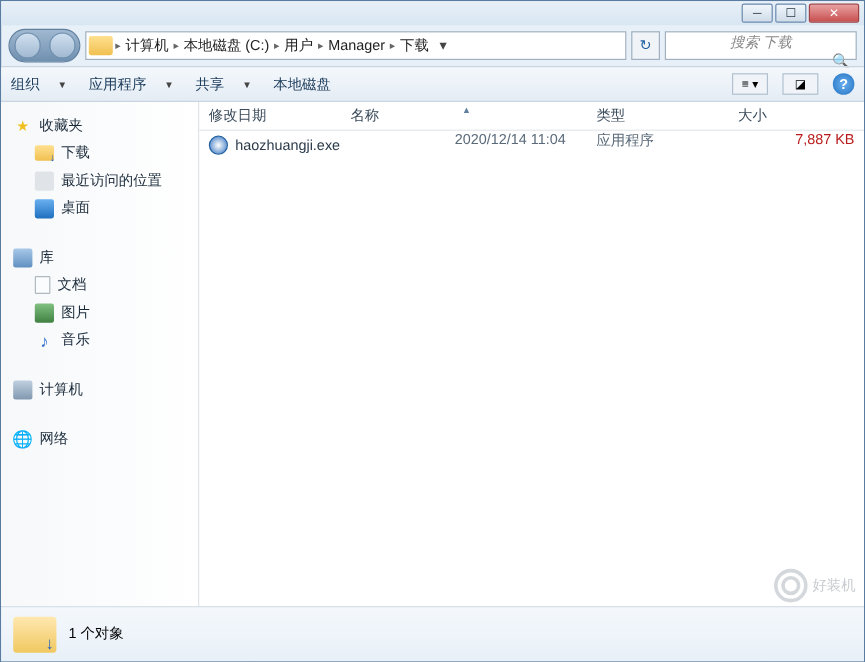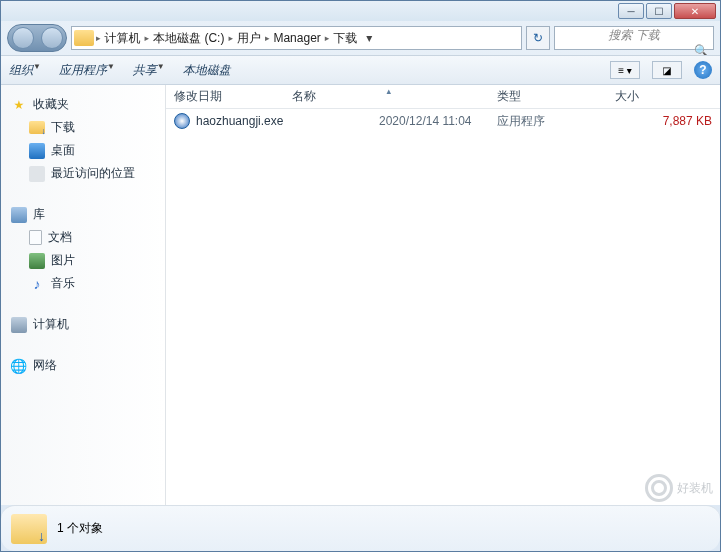--- a/index.html
+++ b/index.html
@@ -17,21 +17,21 @@
 .breadcrumb { flex: 1; height: 24px; background: #fff; border: 1px solid #a0b0c0; display: flex; align-items: center; padding: 0 2px; }
 .bc-icon { width: 20px; height: 16px; background: linear-gradient(#ffe090, #f0c050); border-radius: 2px; margin-right: 2px; }
 .bc-part { padding: 0 4px; color: #222; }
 .bc-sep { color: #666; font-size: 9px; }
 .bc-drop { width: 16px; text-align: center; color: #444; }
 .refresh { width: 24px; height: 24px; border: 1px solid #a0b0c0; background: #f0f4f8; display: flex; align-items: center; justify-content: center; color: #2060a0; }
 .search { width: 160px; height: 24px; border: 1px solid #a0b0c0; background: #fff; display: flex; align-items: center; padding: 0 4px; color: #888; font-style: italic; flex-direction: column; }
 .search-icon { margin-left: auto; color: #4070a0; font-style: normal; }
 
 .toolbar { height: 30px; background: linear-gradient(#f4f8fc, #e4ecf4); border-top: 1px solid #c8d4e0; border-bottom: 1px solid #c8d4e0; display: flex; align-items: center; padding: 0 8px; gap: 18px; }
-.tool { color: #1a3a5a; display: flex; align-items: flex-start; gap: 0; font-style: italic; }
+.tool { color: #1a3a5a; display: flex; align-items: center; gap: 15px; }
 .tool .dd { font-size: 8px; color: #444; }
 .tbright { margin-left: auto; display: flex; gap: 12px; align-items: center; }
 .viewbtn { width: 30px; height: 18px; border: 1px solid #b0c0d0; background: #f0f4f8; display: flex; align-items: center; justify-content: center; font-size: 10px; }
 .helpbtn { width: 18px; height: 18px; border-radius: 50%; background: radial-gradient(#6ab0f0, #2070c0); color: #fff; display: flex; align-items: center; justify-content: center; font-weight: bold; }
 
 .content { flex: 1; display: flex; background: #fff; }
 .sidebar { width: 165px; border-right: 1px solid #e0e4e8; padding: 8px 0; background: linear-gradient(to right, #f6f8fa, #fff); }
 .navgroup { margin-bottom: 18px; }
 .navhead { display: flex; align-items: center; gap: 6px; padding: 3px 10px; color: #1a2a3a; }
 .navitem { display: flex; align-items: center; gap: 6px; padding: 3px 10px 3px 28px; color: #1a2a3a; }
@@ -51,28 +51,28 @@
 .ico.net { color: #3080c0; font-size: 14px; }
 
 .filepane { flex: 1; display: flex; flex-direction: column; }
 .colhead { height: 24px; border-bottom: 1px solid #e4e8ec; display: flex; align-items: center; color: #3a4a5a; }
 .col { padding: 0 8px; }
 .col.name { width: 205px; position: relative; }
 .col.name::after { content: "▴"; position: absolute; left: 50%; top: -2px; font-size: 9px; color: #6080a0; }
 .col.date { width: 118px; }
 .col.type { width: 118px; }
 .col.size { flex: 1; }
-.filerow { height: 24px; display: flex; align-items: center; color: #2a3a4a; }
+.filerow { height: 24px; display: flex; color: #2a3a4a; }
 .fr-name { width: 205px; padding-left: 8px; display: flex; align-items: center; gap: 6px; }
 .fr-icon { width: 16px; height: 16px; background: radial-gradient(#fff, #3070c0); border-radius: 50%; border: 1px solid #2060a0; }
 .fr-date { width: 118px; padding: 0 8px; color: #5a6a7a; }
 .fr-type { width: 118px; padding: 0 8px; color: #5a6a7a; }
 .fr-size { flex: 1; padding: 0 8px; text-align: right; color: #b91c1c; }
 
-.statusbar { height: 46px; border-top: 1px solid #d8e0e8; background: linear-gradient(#f4f8fc, #e8f0f8); display: flex; align-items: center; padding: 0 10px; gap: 10px; border-radius: 14px; }
+.statusbar { height: 46px; border-top: 1px solid #d8e0e8; background: linear-gradient(#f4f8fc, #e8f0f8); display: flex; align-items: center; padding: 0 10px; gap: 10px; }
 .status-icon { width: 36px; height: 30px; background: linear-gradient(#ffe8b0, #f0c860); border-radius: 3px; position: relative; }
 .status-icon::after { content: "↓"; position: absolute; right: 2px; bottom: 0; color: #2060c0; font-weight: bold; font-size: 14px; }
 .watermark { position: absolute; right: 8px; bottom: 50px; color: #c8ccd0; font-size: 18px; display: flex; align-items: center; gap: 4px; pointer-events: none; text-align: center; }
 .wm-circle { width: 28px; height: 28px; border: 3px solid #d4d8dc; border-radius: 50%; display: flex; align-items: center; justify-content: center; }
 .wm-circle::after { content: ""; width: 10px; height: 10px; border: 3px solid #d4d8dc; border-radius: 50%; }
 </style>
 </head>
 <body>
 
 <div class="window">
@@ -136,26 +136,26 @@
       <div class="navgroup">
         <div class="navhead">
             <span class="ico star">★</span>
             <span>收藏夹</span>
           </div>
         <div class="navitem">
             <span class="ico folder dl"></span>
             <span>下载</span>
           </div>
         <div class="navitem">
+            <span class="ico recent"></span>
+            <span>最近访问的位置</span>
+          </div>
+        <div class="navitem">
             <span class="ico desktop"></span>
             <span>桌面</span>
-          </div>
-        <div class="navitem">
-            <span class="ico recent"></span>
-            <span>最近访问的位置</span>
           </div>
       </div>
       <div class="navgroup">
         <div class="navhead">
             <span class="ico lib"></span>
             <span>库</span>
           </div>
         <div class="navitem">
             <span class="ico doc"></span>
             <span>文档</span>

